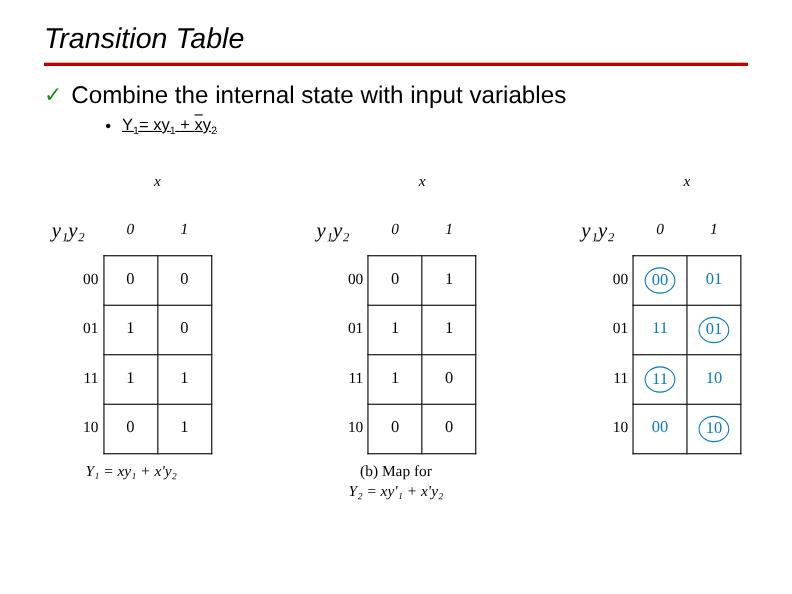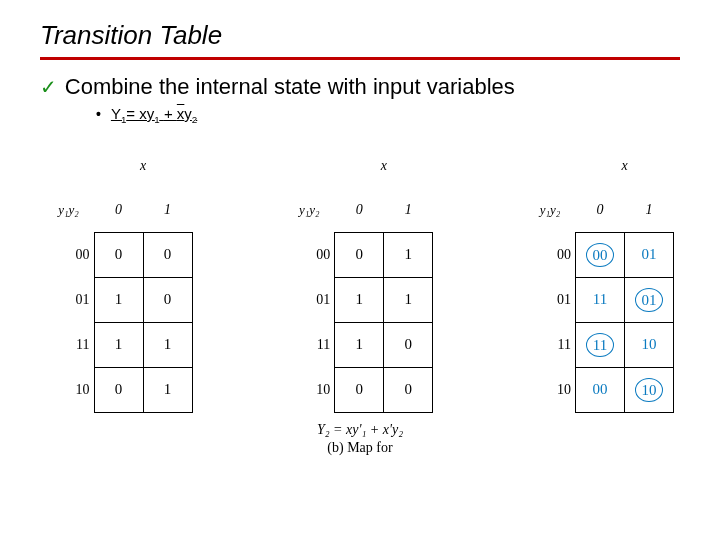--- a/index.html
+++ b/index.html
@@ -99,22 +99,22 @@
   .ktable .top-var {
     border: none;
     height: 18px;
     font-style: italic;
     font-size: 14px;
   }
   .ktable .side-var {
     border: none;
     width: 36px;
     font-style: italic;
-    font-size: 13px;
-    text-align: center;
+    font-size: 19px;
+    text-align: left;
     padding-right: 4px;
   }
   .ktable .row-hdr {
     border: none;
     width: 36px;
     font-size: 14px;
     text-align: right;
     padding-right: 4px;
   }
   .caption {
@@ -184,20 +184,21 @@
               <td>1</td>
             </tr>
         <tr>
               <td class="row-hdr">10</td>
               <td>0</td>
               <td>1</td>
             </tr>
       </tbody>
         </table>
       <div class="caption">
+        <div><i>Y₁ = xy₁ + x'y₂</i></div>
       </div>
     </div>
 
     <div class="fig">
       <table class="ktable">
         <tbody>
             <tr>
               <td class="noborder"></td>
               <td class="top-var" colspan="2">x</td>
             </tr>
@@ -222,22 +223,22 @@
               <td>0</td>
             </tr>
         <tr>
               <td class="row-hdr">10</td>
               <td>0</td>
               <td>0</td>
             </tr>
       </tbody>
         </table>
       <div class="caption">
+        <div>(b) Map for</div>
         <div><i>Y₂ = xy'₁ + x'y₂</i></div>
-        <div>(b) Map for</div>
       </div>
     </div>
 
     <div class="fig">
       <table class="ktable">
         <tbody>
             <tr>
               <td class="noborder"></td>
               <td class="top-var" colspan="2">x</td>
             </tr>

